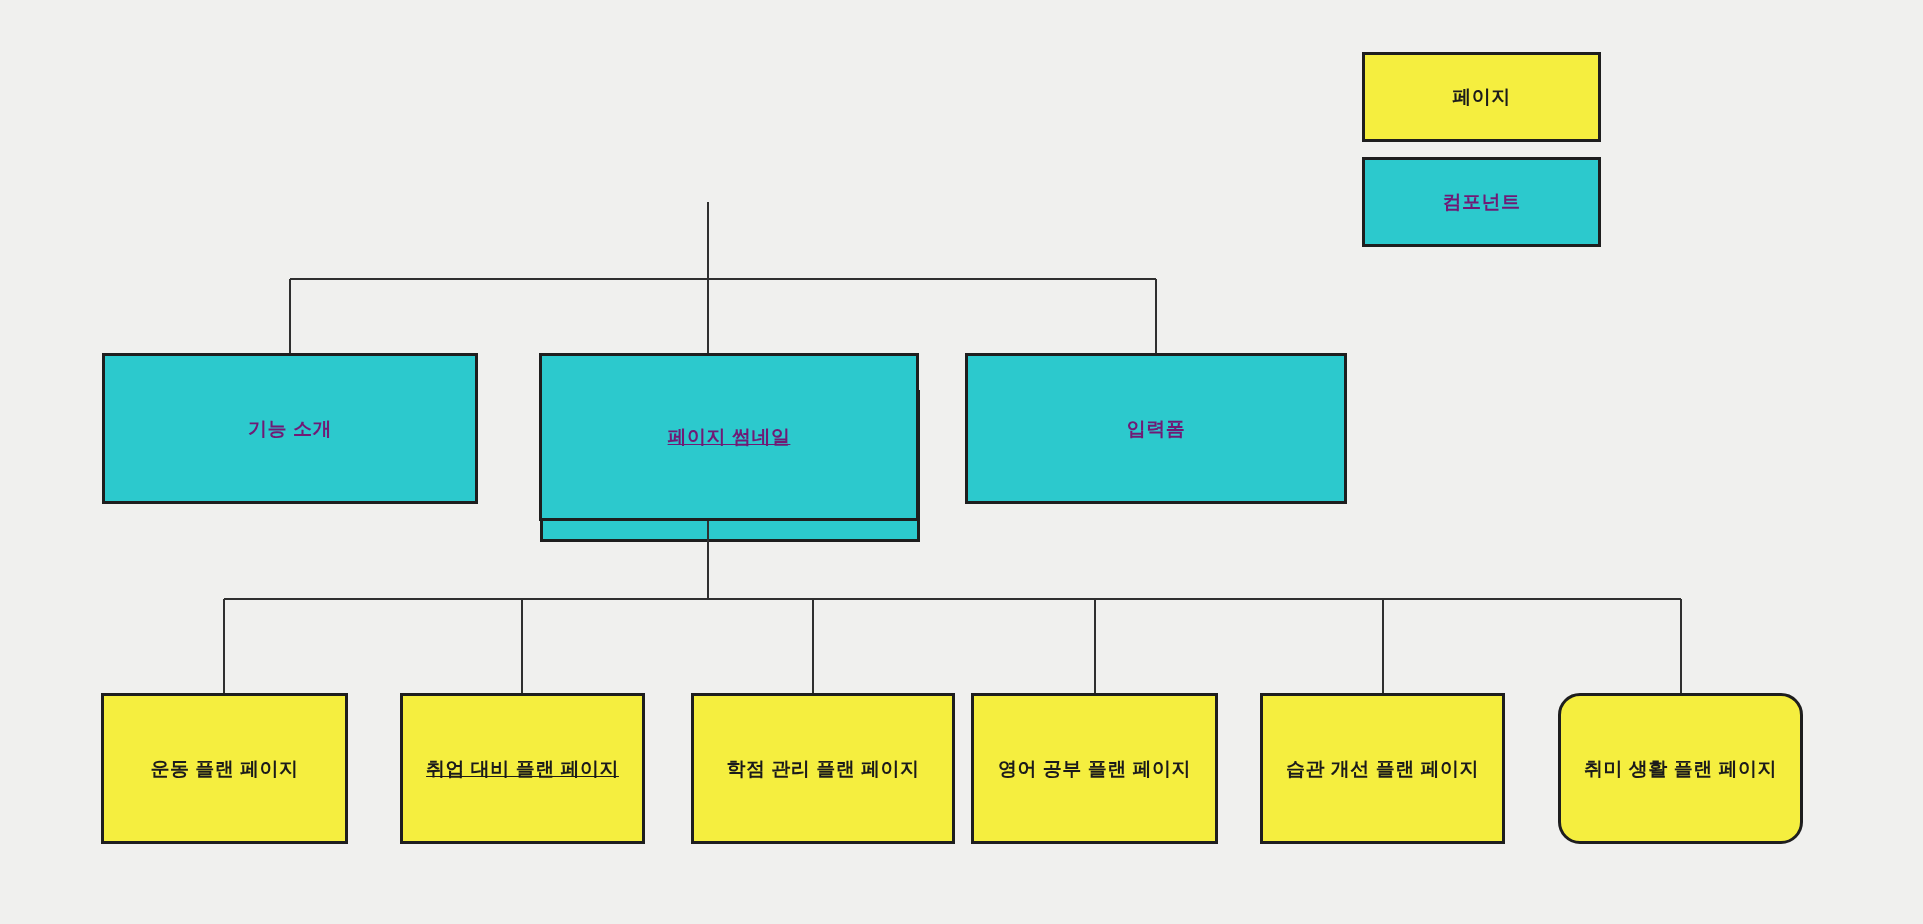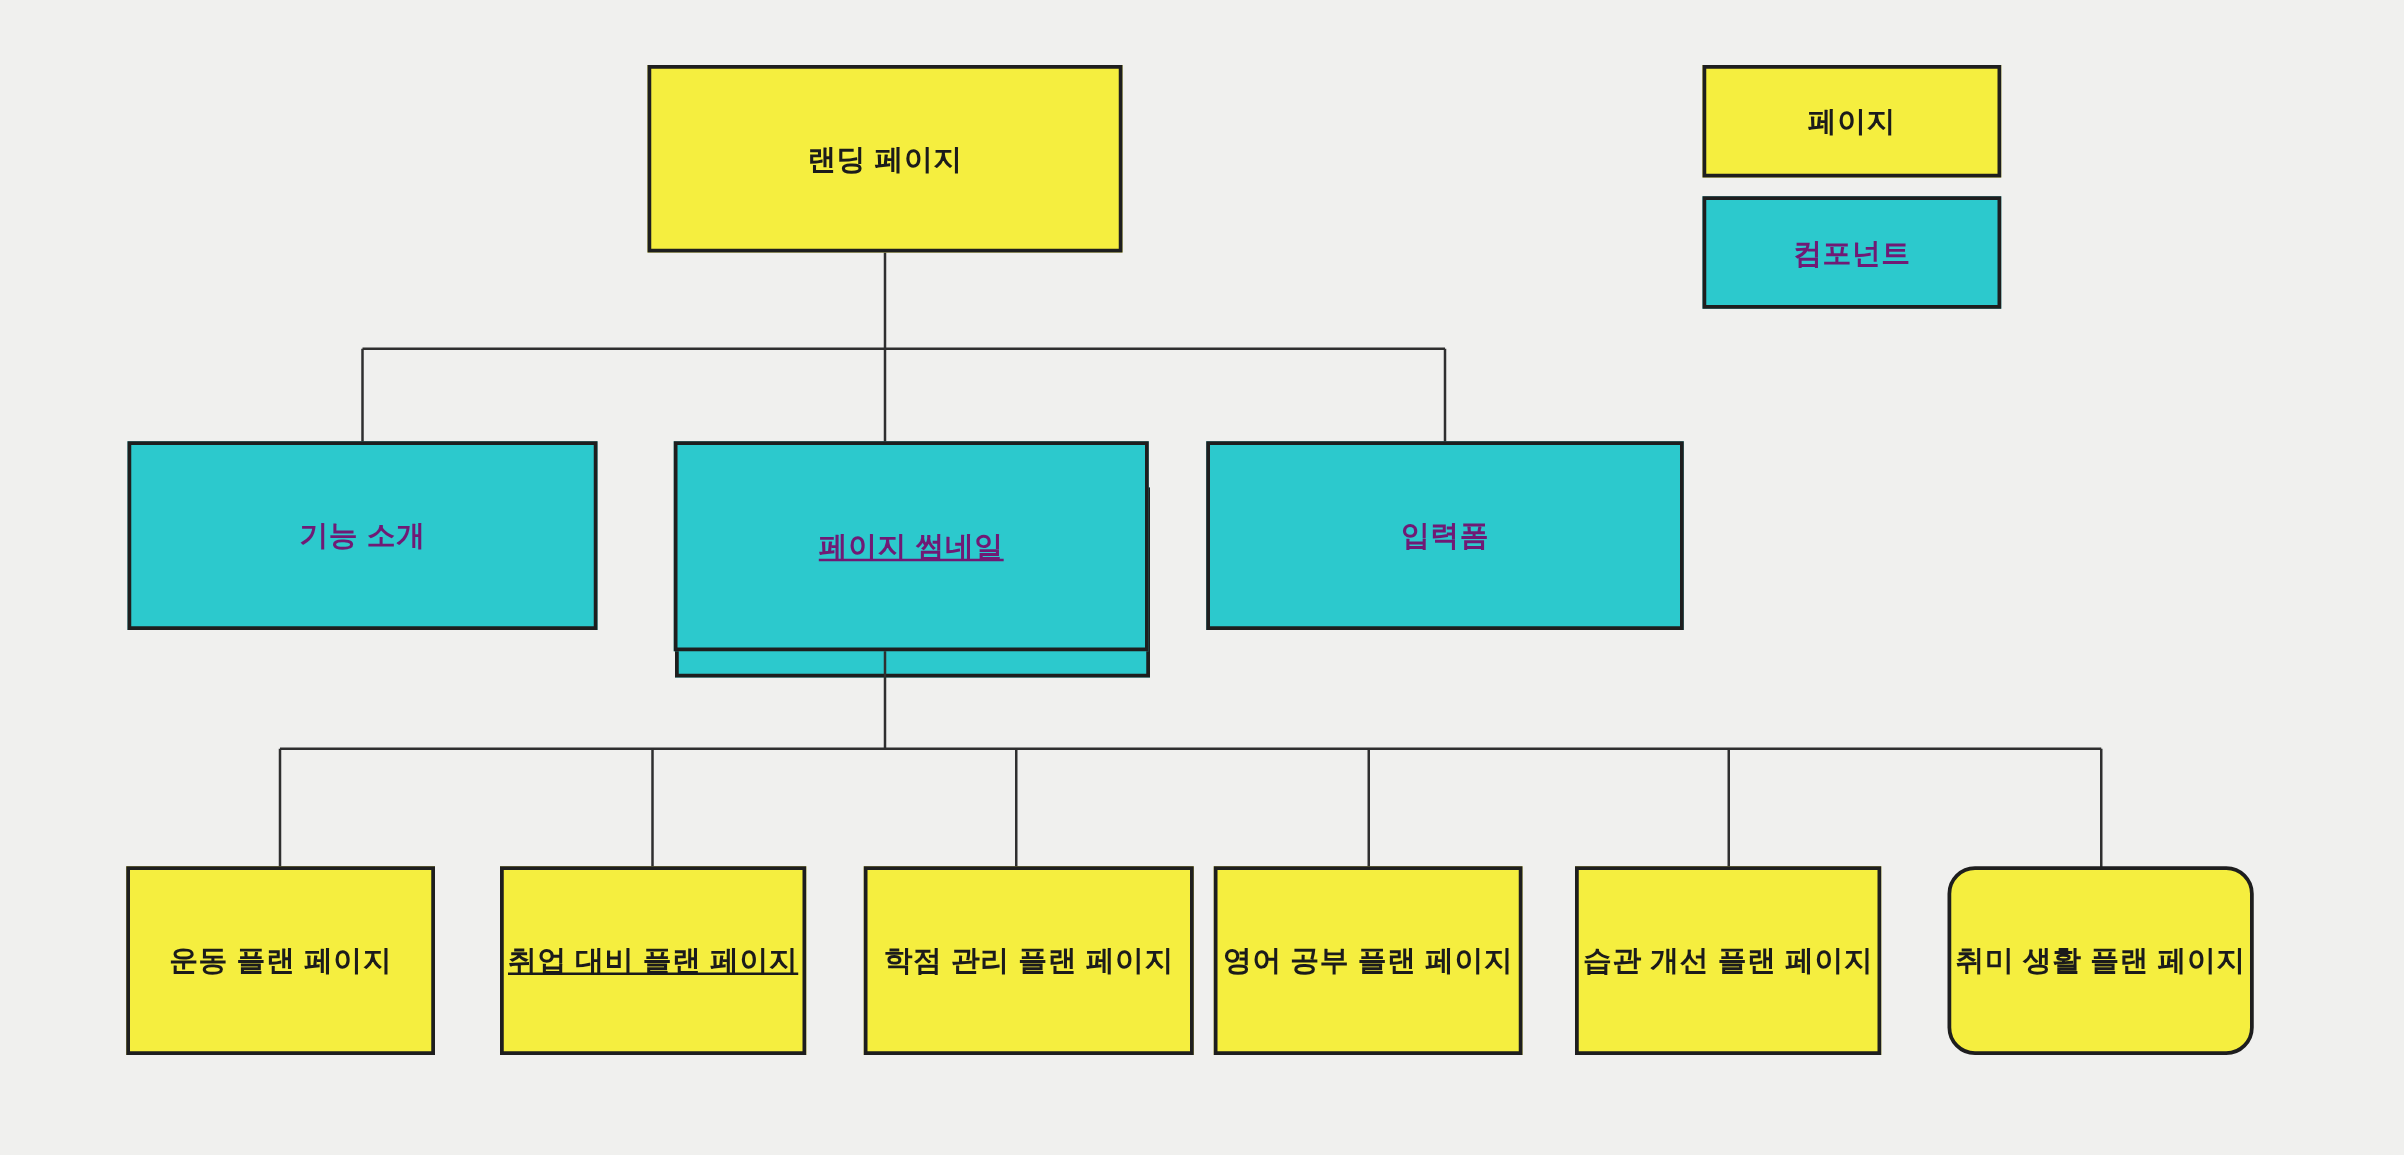--- a/index.html
+++ b/index.html
@@ -15,21 +15,21 @@
     background: #f0f0ee;
     overflow: hidden;
   }
   .node {
     position: absolute;
     box-sizing: border-box;
     border: 3px solid #1e1e1e;
     display: flex;
     align-items: center;
     justify-content: center;
-    font-size: 23px;
+    font-size: 19px;
     font-weight: 700;
     letter-spacing: 0.5px;
     text-align: center;
     z-index: 3;
   }
   .node.page { background: #f5ee3f; color: #1b1b1b; }
   .node.component { background: #2cc9cd; color: #701a75; }
   .node.stack-behind { z-index: 1; }
   #connectors {
     position: absolute;
@@ -74,23 +74,20 @@
     <line x1="708" y1="504" x2="708" y2="599"></line>
     <line x1="224" y1="599" x2="1681" y2="599"></line>
     <line x1="224" y1="599" x2="224" y2="694"></line>
     <line x1="522" y1="599" x2="522" y2="694"></line>
     <line x1="813" y1="599" x2="813" y2="694"></line>
     <line x1="1095" y1="599" x2="1095" y2="694"></line>
     <line x1="1383" y1="599" x2="1383" y2="694"></line>
     <line x1="1681" y1="599" x2="1681" y2="694"></line>
   </svg>
 
-  <div class="node page n-landing">
-    <span>랜딩 페이지</span>
-  </div>
 
   <div class="node page n-legend-page">
     <span>페이지</span>
   </div>
   <div class="node component n-legend-comp">
     <span>컴포넌트</span>
   </div>
 
   <div class="node component n-feature">
     <span>기능 소개</span>

